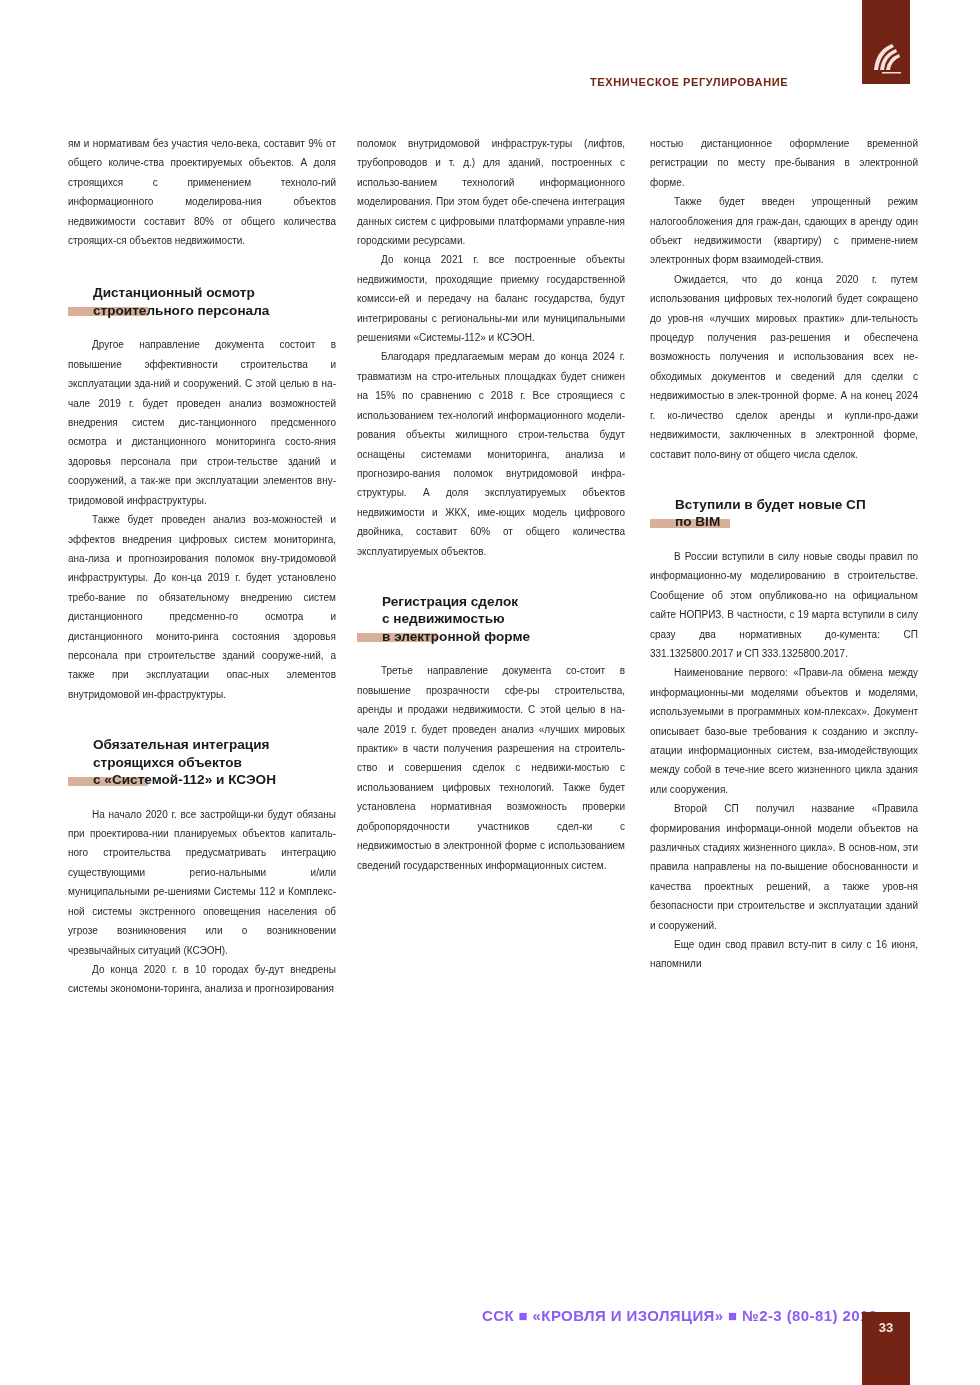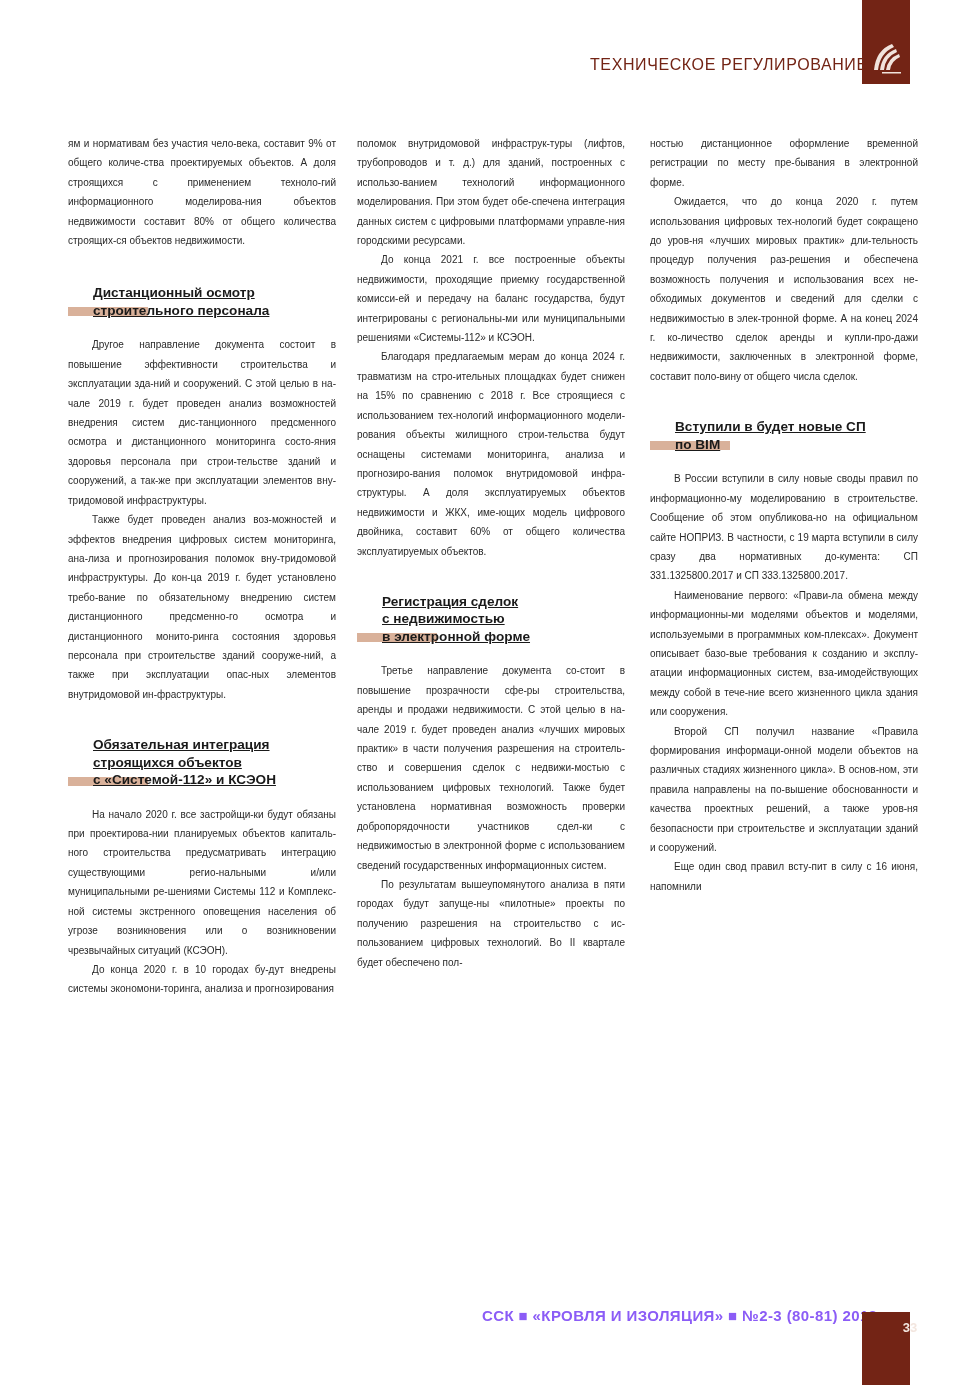--- a/index.html
+++ b/index.html
@@ -1,41 +1,41 @@
 <!DOCTYPE html>
 <html><head>
 <meta charset="utf-8">
 <style>
   html, body { margin: 0; padding: 0; background: #ffffff; }
   body { width: 980px; height: 1385px; position: relative; overflow: hidden;
          font-family: "Liberation Sans", sans-serif; color: #2a2a2a; }
 
   .top-tab { position: absolute; left: 862px; top: 0; width: 48px; height: 84px; background: #732415; }
   .top-tab svg { position: absolute; left: 8px; top: 36px; }
-  .section-title { position: absolute; left: 590px; top: 56px; font-size: 16px; font-weight: normal;
+  .section-title { position: absolute; left: 590px; top: 76px; font-size: 11px; font-weight: bold;
                    letter-spacing: 0.6px; color: #732415; white-space: nowrap; }
 
   .col { position: absolute; top: 134px; width: 268px; }
   .col1 { left: 68px; }
   .col2 { left: 357px; }
   .col3 { left: 650px; }
 
   .p { font-size: 10px; line-height: 19.4px; text-align: justify; margin: 0; hyphens: manual; }
   .p.ind { text-indent: 24px; }
 
   .head { position: relative; margin: 0; padding-left: 25px; font-weight: bold; font-size: 13.6px;
-          line-height: 17.5px; color: #1a1a1a; text-decoration: underline; }
+          line-height: 17.5px; color: #1a1a1a; }
   .head .bar { position: absolute; left: 0; bottom: 3px; width: 80px; height: 9px; background: #d9b19a; z-index: 0; }
   .head .txt { position: relative; z-index: 1; display: block; white-space: pre-line; }
 
   .footer-text { position: absolute; left: 482px; top: 1307px; font-size: 15px; font-weight: bold;
                  color: #8b5cf6; letter-spacing: 0.4px; white-space: nowrap; }
   .page-box { position: absolute; left: 862px; top: 1312px; width: 48px; height: 73px; background: #732415; }
   .page-num { position: absolute; left: 0; top: 8px; width: 48px; text-align: center; color: #f3e6df;
-              font-weight: bold; font-size: 13px; margin-left: 24px; }
+              font-weight: bold; font-size: 13px; }
 </style>
 </head>
 <body>
 
 <div class="top-tab">
   <svg width="32" height="40" viewBox="0 0 32 40">
     <path d="M4 34 Q6 14 22 8 L24 11 Q10 17 8 34 Z" fill="#f1e3dc"></path>
     <path d="M10 34 Q12 18 26 13 L27 16 Q15 21 14 34 Z" fill="#f1e3dc"></path>
     <path d="M16 34 Q18 22 29 18 L30 21 Q21 25 20 34 Z" fill="#f1e3dc"></path>
     <rect x="12" y="36" width="19" height="1.5" fill="#f1e3dc"></rect>
@@ -72,25 +72,25 @@
   <p class="p ind">Благодаря предлагаемым мерам до конца 2024 г. травматизм на стро-ительных площадках будет снижен на 15% по сравнению с 2018 г. Все строящиеся с использованием тех-нологий информационного модели-рования объекты жилищного строи-тельства будут оснащены системами мониторинга, анализа и прогнозиро-вания поломок внутридомовой инфра-структуры. А доля эксплуатируемых объектов недвижимости и ЖКХ, име-ющих модель цифрового двойника, составит 60% от общего количества эксплуатируемых объектов.</p>
   <div style="height:32px"></div>
   <h3 class="head">
     <span class="bar"></span>
     <span class="txt">Регистрация сделок
 с недвижимостью
 в электронной форме</span>
   </h3>
   <div style="height:16px"></div>
   <p class="p ind">Третье направление документа со-стоит в повышение прозрачности сфе-ры строительства, аренды и продажи недвижимости. С этой целью в на-чале 2019 г. будет проведен анализ «лучших мировых практик» в части получения разрешения на строитель-ство и совершения сделок с недвижи-мостью с использованием цифровых технологий. Также будет установлена нормативная возможность проверки добропорядочности участников сдел-ки с недвижимостью в электронной форме с использованием сведений государственных информационных систем.</p>
-  <p class="p ind">По результатам вышеупомянутого анализа в пяти городах будут запуще-ны «пилотные» проекты по получению разрешения на строительство с ис-пользованием цифровых технологий. Во II квартале будет обеспечено пол-</p>
 </div>
 
 <div class="col col3">
   <p class="p">ностью дистанционное оформление временной регистрации по месту пре-бывания в электронной форме.</p>
+  <p class="p ind">Также будет введен упрощенный режим налогообложения для граж-дан, сдающих в аренду один объект недвижимости (квартиру) с примене-нием электронных форм взаимодей-ствия.</p>
   <p class="p ind">Ожидается, что до конца 2020 г. путем использования цифровых тех-нологий будет сокращено до уров-ня «лучших мировых практик» дли-тельность процедур получения раз-решения и обеспечена возможность получения и использования всех не-обходимых документов и сведений для сделки с недвижимостью в элек-тронной форме. А на конец 2024 г. ко-личество сделок аренды и купли-про-дажи недвижимости, заключенных в электронной форме, составит поло-вину от общего числа сделок.</p>
   <div style="height:32px"></div>
   <h3 class="head">
     <span class="bar"></span>
     <span class="txt">Вступили в будет новые СП
 по BIM</span>
   </h3>
   <div style="height:16px"></div>
   <p class="p ind">В России вступили в силу новые своды правил по информационно-му моделированию в строительстве. Сообщение об этом опубликова-но на официальном сайте НОПРИЗ. В частности, с 19 марта вступили в силу сразу два нормативных до-кумента: СП 331.1325800.2017 и СП 333.1325800.2017.</p>
   <p class="p ind">Наименование первого: «Прави-ла обмена между информационны-ми моделями объектов и моделями, используемыми в программных ком-плексах». Документ описывает базо-вые требования к созданию и эксплу-атации информационных систем, вза-имодействующих между собой в тече-ние всего жизненного цикла здания или сооружения.</p>

